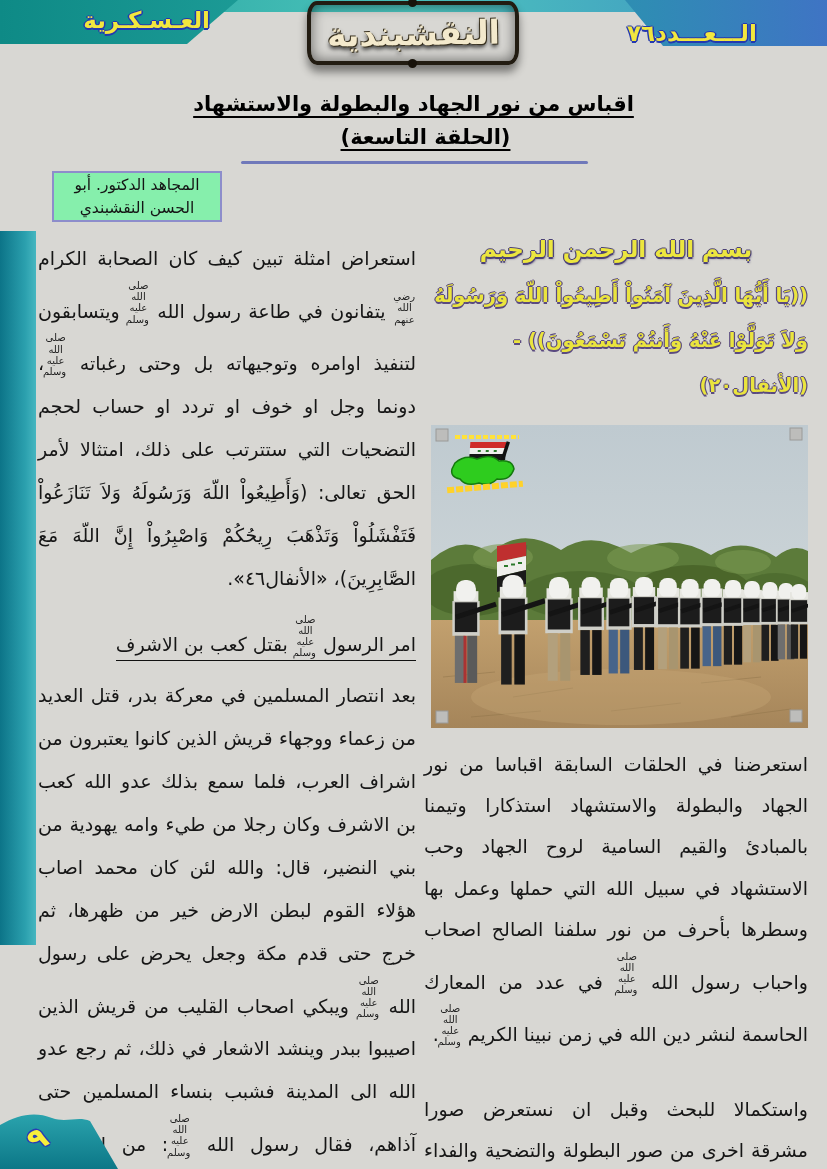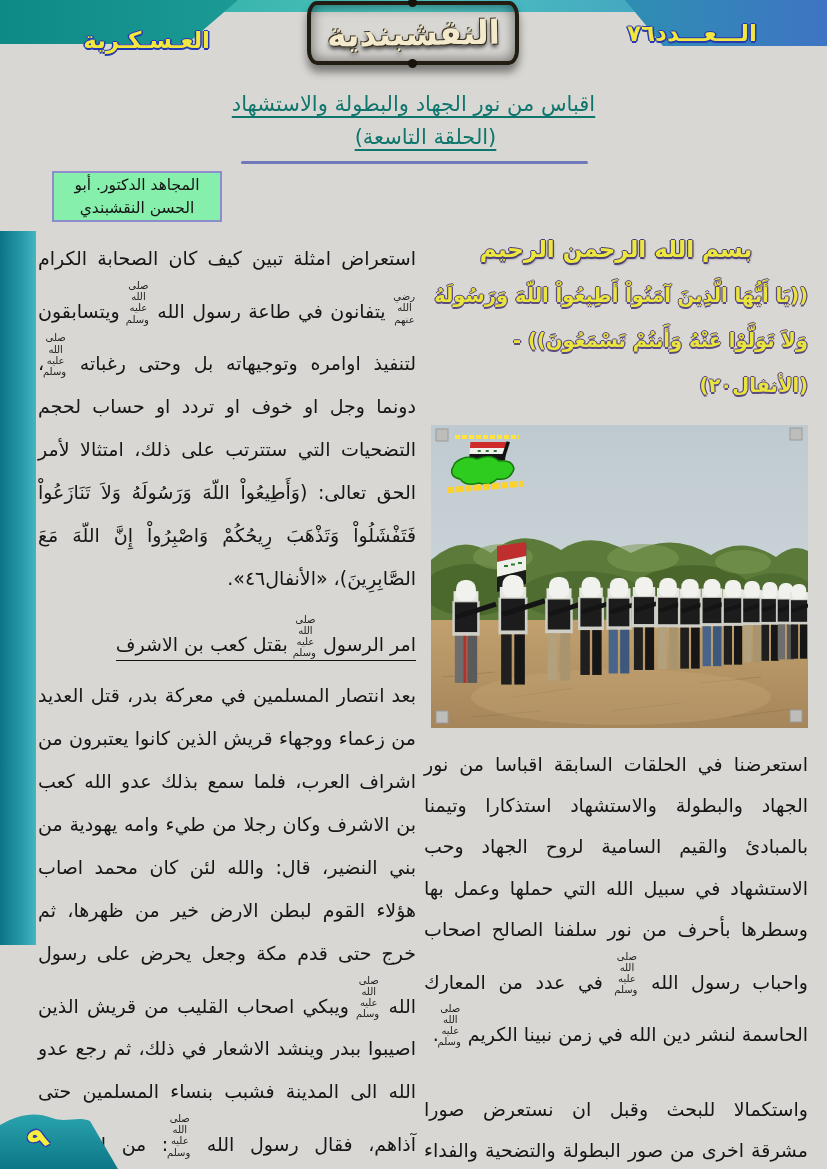--- a/index.html
+++ b/index.html
@@ -4,36 +4,36 @@
 <style>
   html,body{margin:0;padding:0;}
   body{width:827px;height:1169px;overflow:hidden;background:#d8d7d3;
        font-family:"DejaVu Sans",sans-serif;}
   .page{position:relative;width:827px;height:1169px;background:#d8d7d3;overflow:hidden;}
 
   
   .banner{position:absolute;top:0;left:0;width:827px;height:66px;}
   .hdr-label{position:absolute;font-weight:bold;font-size:23px;color:#f2e73e;letter-spacing:1px;
      text-shadow:-1.5px 0 #2438b0,1.5px 0 #2438b0,0 -1.5px #2438b0,0 1.5px #2438b0,1px 1px 0 #2438b0;}
-  .hdr-left{top:7px;right:617px;margin-top:20px;}
+  .hdr-left{top:7px;right:617px;}
   .hdr-right{top:20px;left:627px;text-align:center;}
   .plaque{position:absolute;left:307px;top:1px;width:212px;height:64px;
      background:radial-gradient(ellipse at 50% 38%,#dccd a0,#d8c9a0 0%,#b5a276 45%,#84724c 78%,#57492f 100%);
      border:4px solid #221c12;border-radius:10px/15px;box-sizing:border-box;
      box-shadow:0 7px 9px rgba(0,0,0,.45), inset 0 0 14px rgba(0,0,0,.55);
      display:flex;align-items:center;justify-content:center;}
   .plaque:before,.plaque:after{content:"";position:absolute;left:50%;width:9px;height:9px;margin-left:-5px;
      background:#17120a;border-radius:50%;}
   .plaque:before{top:-7px;} .plaque:after{bottom:-7px;}
   .plaque-title{font-size:33px;font-weight:bold;color:#f3e9cc;transform:rotate(-1deg);
      text-shadow:1px 1px 0 #38301e,-1px -1px 0 #38301e,0 3px 4px rgba(0,0,0,.8);}
 
   
   .title-block{position:absolute;top:92px;left:0;width:100%;text-align:center;direction:rtl;}
-  .title-line{display:inline-block;font-size:21px;font-weight:normal;color:#0f766e;
+  .title-line{display:inline-block;font-size:21px;font-weight:bold;color:#000000;
      text-decoration:underline;text-decoration-thickness:2px;text-underline-offset:5px;cursor:pointer;}
   .title-line2{margin-top:9px;padding-left:24px;}
   .title-rule{width:347px;height:3px;background:#7079ba;border-radius:2px;margin:12px auto 0 auto;
      position:relative;left:1px;}
 
   
   .author-box{position:absolute;left:52px;top:171px;width:170px;height:51px;background:#86efac;
      border:2px solid #8d8dcb;box-sizing:border-box;display:flex;flex-direction:column;
      align-items:center;justify-content:center;font-size:15.5px;line-height:1.45;color:#141414;}
 

